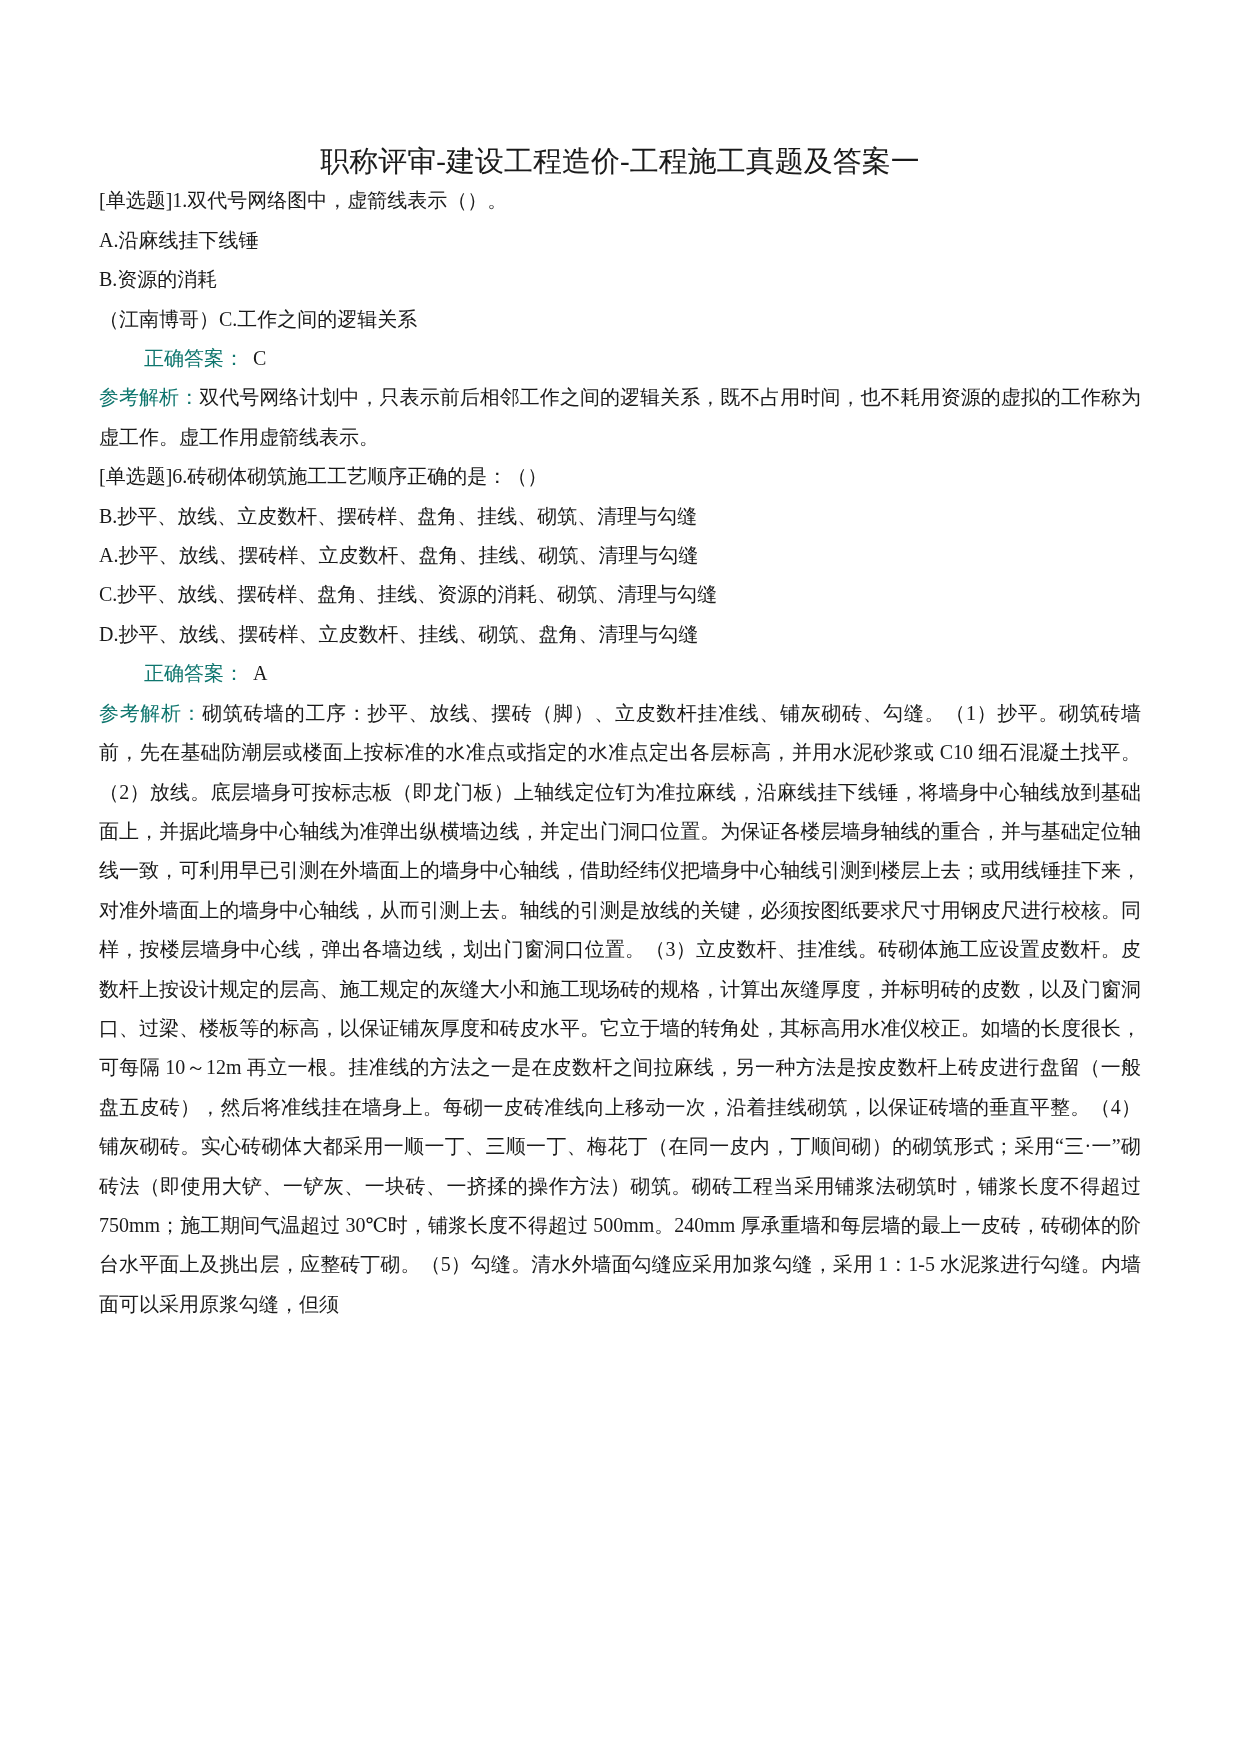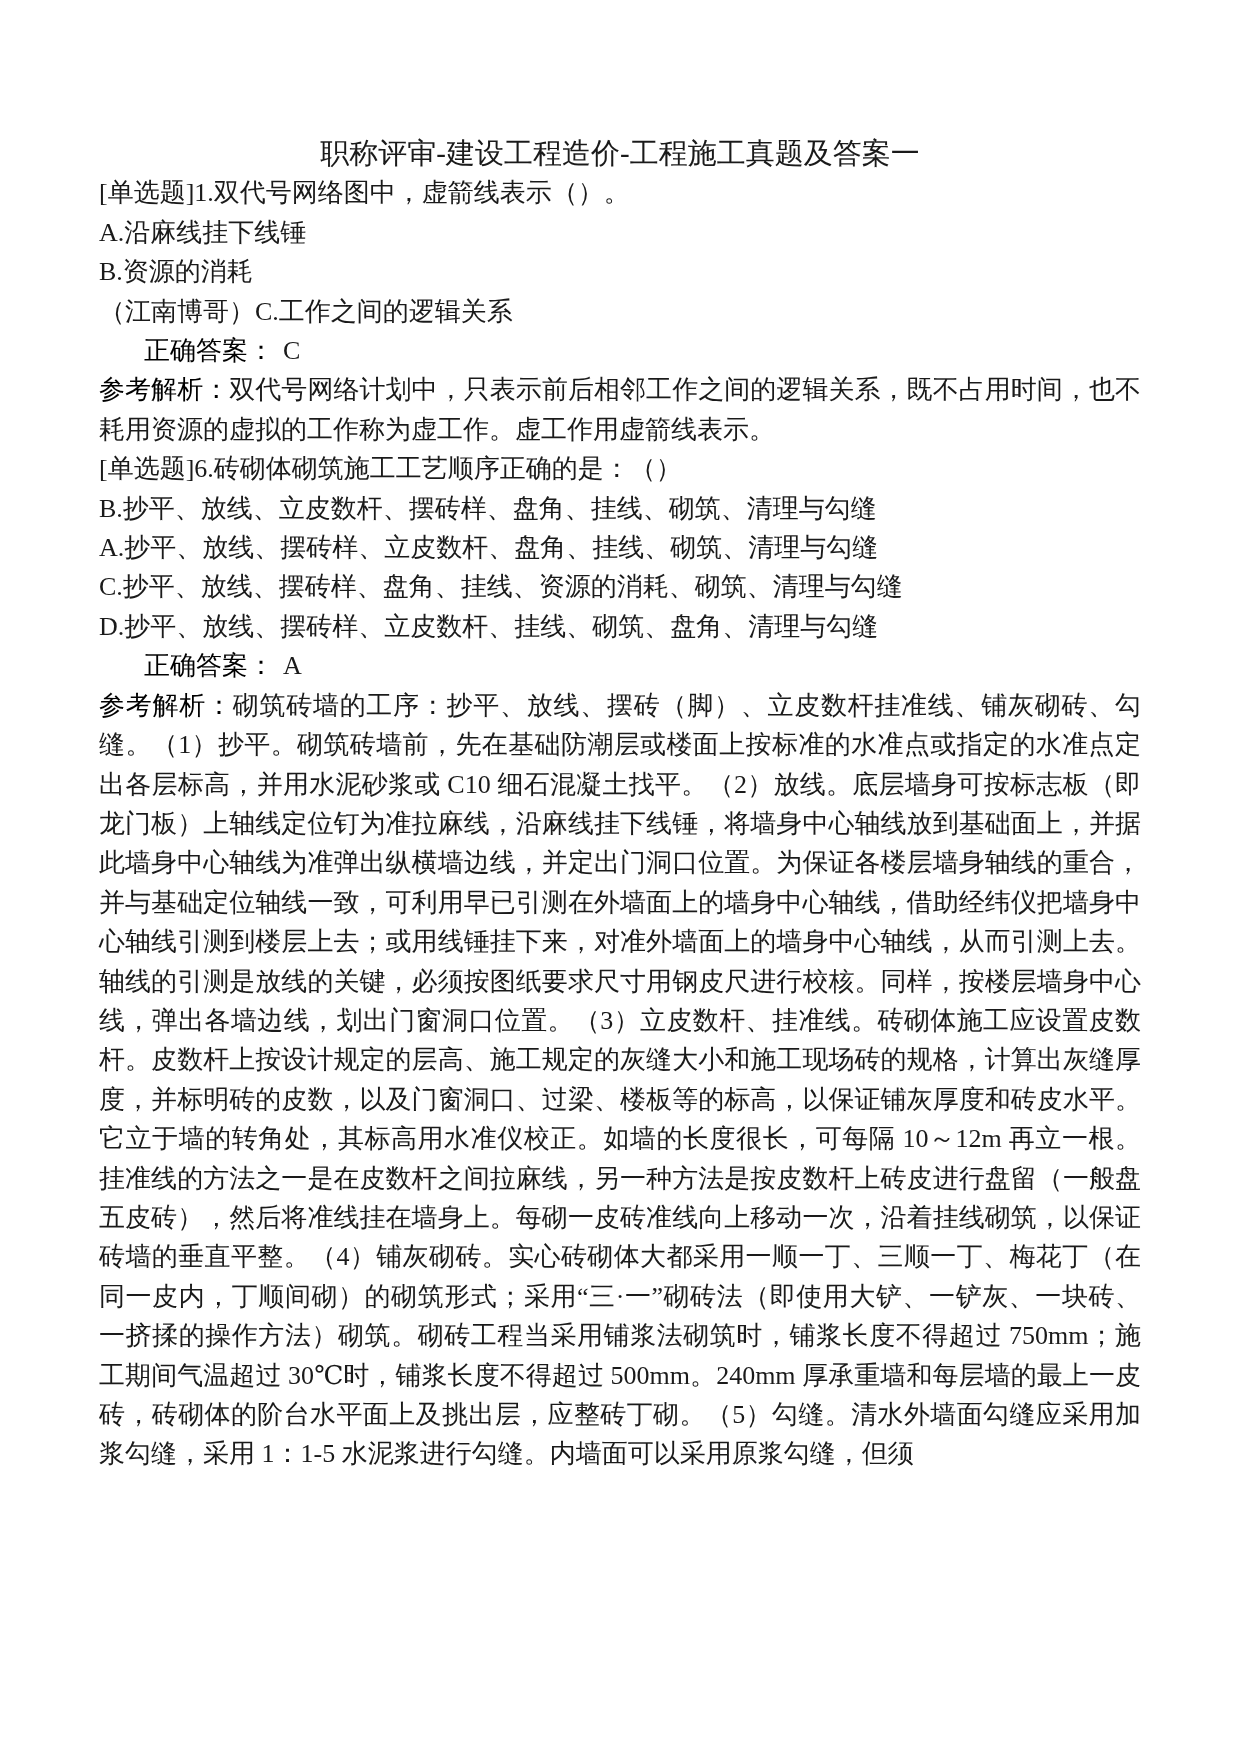--- a/index.html
+++ b/index.html
@@ -8,43 +8,43 @@
     width: 1240px;
     height: 1754px;
     position: relative;
     overflow: hidden;
     font-family: "Liberation Serif", "DejaVu Serif", serif;
     color: #1a1a1a;
   }
   .page {
     position: absolute;
     left: 99px;
-    top: 134px;
+    top: 142px;
     width: 1042px;
   }
   .line {
-    font-size: 26px;
+    font-size: 20px;
     line-height: 39.4px;
     white-space: normal;
   }
   .title {
     text-align: center;
     font-size: 29px;
   }
   .answer-line {
     padding-left: 45px;
   }
   .answer-value {
     margin-left: 9px;
   }
   .exp {
     text-align: justify;
   }
   .red {
-    color: #000000;
+    color: #0f766e;
     margin-top: 40px;
   }
 </style>
 </head>
 <body>
 
 <div class="page">
 
   <div class="line title">职称评审-建设工程造价-工程施工真题及答案一</div>
 

